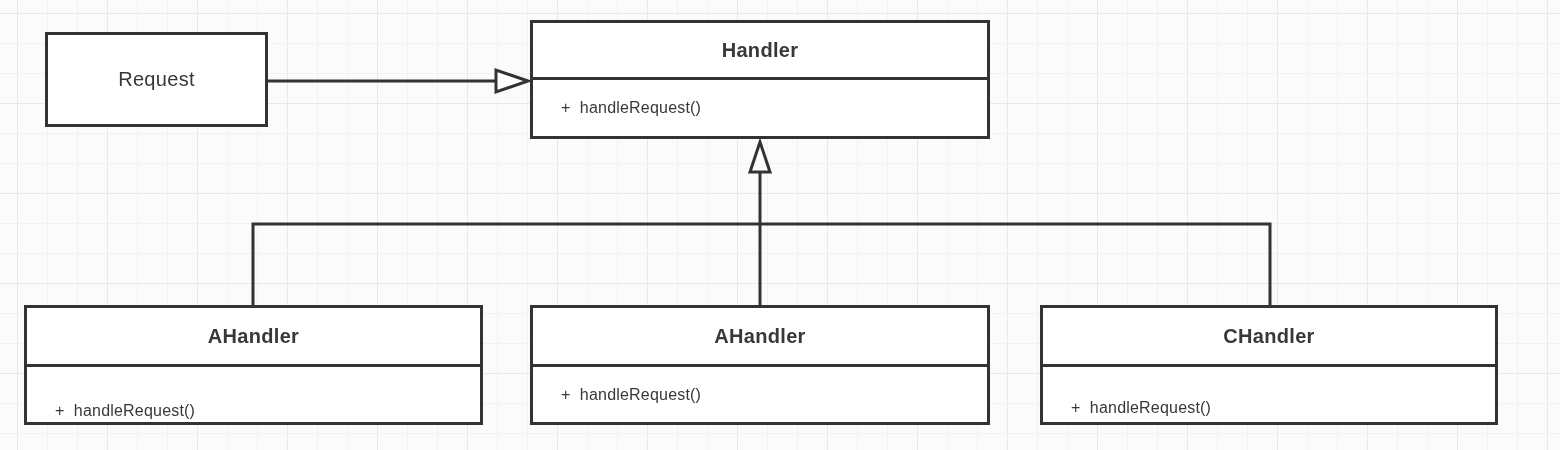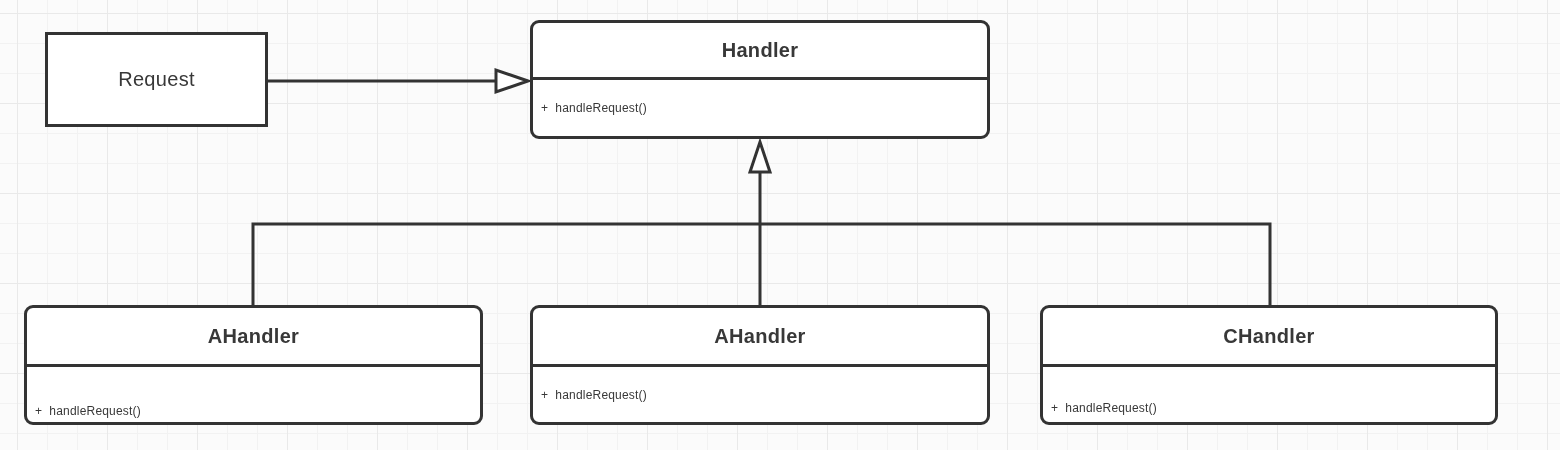--- a/index.html
+++ b/index.html
@@ -38,39 +38,39 @@
   .request-box {
     left: 45px; top: 32px;
     width: 223px; height: 95px;
     display: flex;
     align-items: center;
     justify-content: center;
     font-size: 20px;
     letter-spacing: 0.3px;
   }
   .uml-class {
-    border-radius: 9px;
+    border-radius: 0;
     display: flex;
     flex-direction: column;
   }
   .uml-title {
     border-bottom: 3px solid #333333;
     display: flex;
     align-items: center;
     justify-content: center;
     font-weight: bold;
     font-size: 20px;
     letter-spacing: 0.3px;
   }
   .uml-method {
     flex: 1;
     display: flex;
     align-items: center;
-    padding-left: 8px;
-    font-size: 12px;
+    padding-left: 28px;
+    font-size: 16px;
     white-space: pre;
     letter-spacing: 0.2px;
   }
   .pos-handler  { left: 530px;  top: 20px;  width: 460px; height: 119px; }
   .pos-handler .uml-title { height: 54px; }
   .pos-ahandler { left: 24px;   top: 305px; width: 459px; height: 120px; gap: 32px; }
   .pos-bhandler { left: 530px;  top: 305px; width: 460px; height: 120px; }
   .pos-chandler { left: 1040px; top: 305px; width: 458px; height: 120px; gap: 26px; }
   .pos-ahandler .uml-title, .pos-bhandler .uml-title, .pos-chandler .uml-title { height: 56px; }
   .edge { stroke: #333333; stroke-width: 3; fill: none; }

